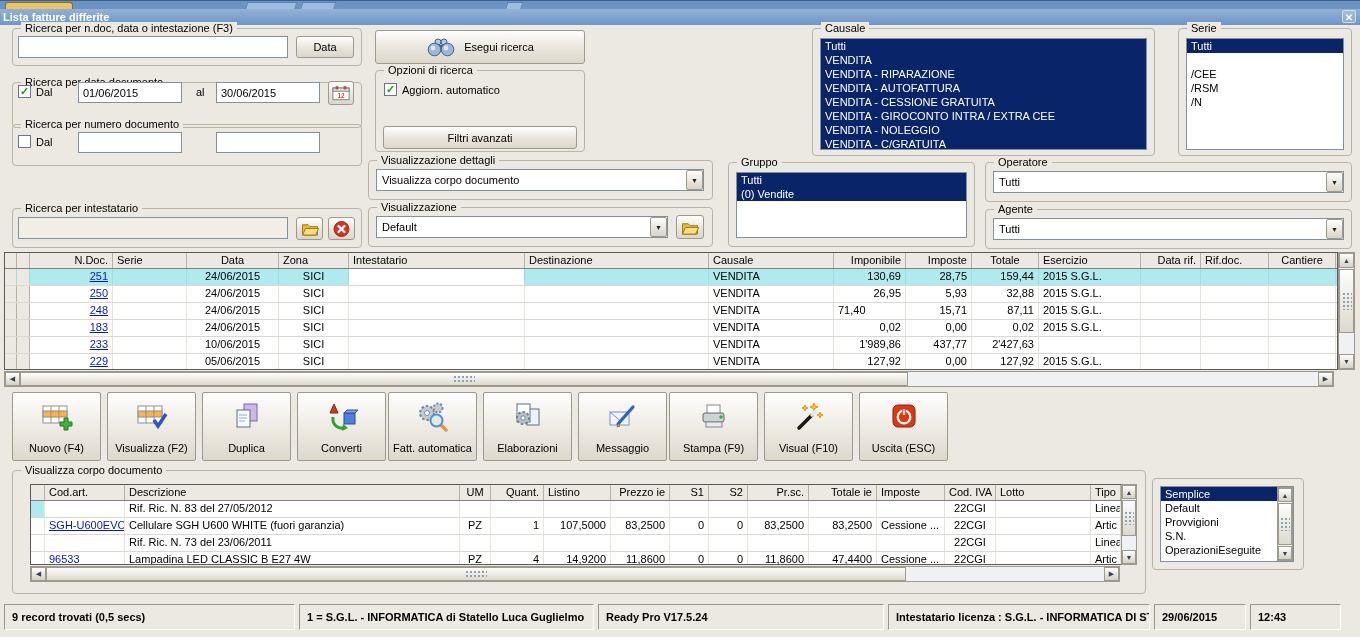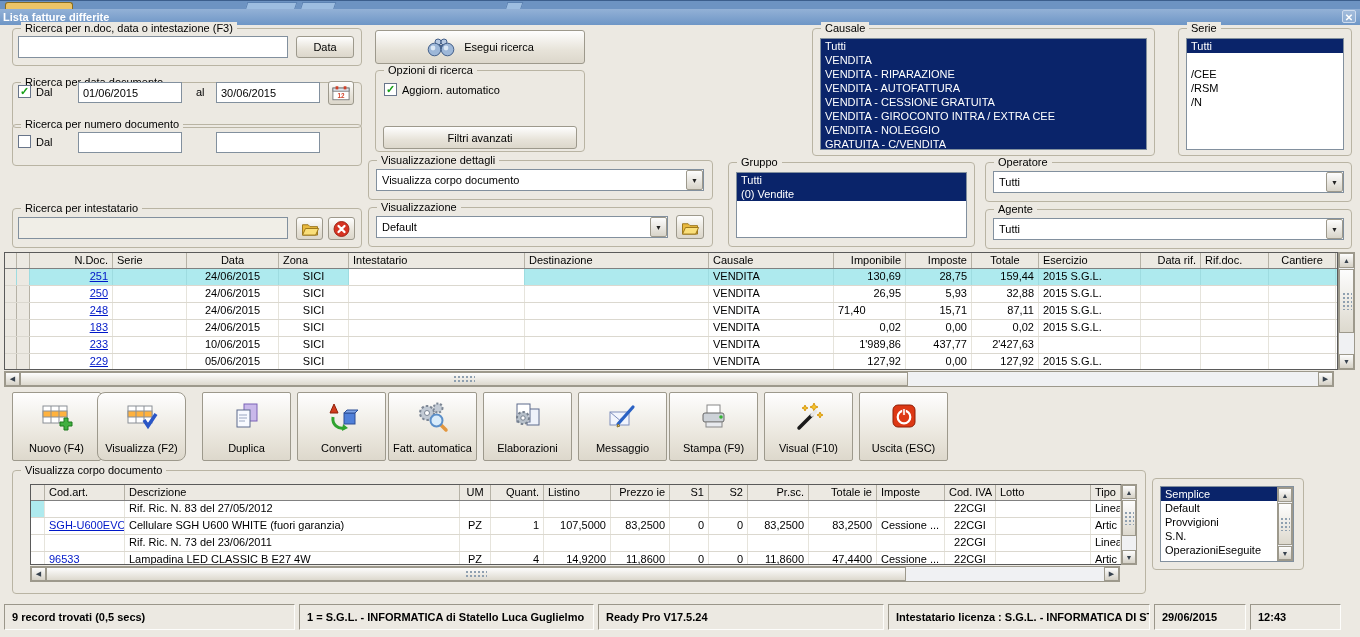--- a/index.html
+++ b/index.html
@@ -185,21 +185,21 @@
     <span class="gb-label">Causale</span>
   </div>
   <div class="lb navy" style="left:820px;top:38px;width:327px;height:112px;">
       <div class="lb-item sel">Tutti</div>
       <div class="lb-item sel">VENDITA</div>
       <div class="lb-item sel">VENDITA - RIPARAZIONE</div>
       <div class="lb-item sel">VENDITA - AUTOFATTURA</div>
       <div class="lb-item sel">VENDITA - CESSIONE GRATUITA</div>
       <div class="lb-item sel">VENDITA - GIROCONTO INTRA / EXTRA CEE</div>
       <div class="lb-item sel">VENDITA - NOLEGGIO</div>
-      <div class="lb-item sel">GRATUITA - C/VENDITA</div>
+      <div class="lb-item sel">VENDITA - C/GRATUITA</div>
     </div>
 
   <div class="groupbox" style="left:1178px;top:28px;width:174px;height:128px;">
     <span class="gb-label">Serie</span>
   </div>
   <div class="lb" style="left:1186px;top:38px;width:158px;height:112px;">
       <div class="lb-item sel">Tutti</div>
       <div class="lb-item"></div>
       <div class="lb-item">/CEE</div>
       <div class="lb-item">/RSM</div>
@@ -380,21 +380,21 @@
         <svg width="34" height="32" viewBox="0 0 34 32">
       <rect x="3" y="5" width="24" height="17" fill="#fff" stroke="#8a8f96"></rect>
       <rect x="3" y="10" width="24" height="6" fill="#ffb23e" stroke="#8a8f96"></rect>
       <line x1="11" y1="5" x2="11" y2="22" stroke="#8a8f96"></line>
           <line x1="19" y1="5" x2="19" y2="22" stroke="#8a8f96"></line>
       <path d="M24 17 h4 v4 h4 v4 h-4 v4 h-4 v-4 h-4 v-4 h4 z" fill="#41b041" stroke="#1c7a1c"></path>
     </svg>
       </div>
     <div class="tlabel">Nuovo (F4)</div>
   </div>
-  <div class="toolbtn" style="left:97px;top:392px;border-radius:8px;">
+  <div class="toolbtn" style="left:107px;top:392px;">
     <div class="ticon">
         <svg width="34" height="32" viewBox="0 0 34 32">
       <rect x="3" y="5" width="24" height="17" fill="#fff" stroke="#8a8f96"></rect>
       <rect x="3" y="10" width="24" height="6" fill="#ffb23e" stroke="#8a8f96"></rect>
       <line x1="11" y1="5" x2="11" y2="22" stroke="#8a8f96"></line>
           <line x1="19" y1="5" x2="19" y2="22" stroke="#8a8f96"></line>
       <path d="M19 19 l4 6 l8 -12" stroke="#2a56c6" stroke-width="3.5" fill="none"></path>
     </svg>
       </div>
     <div class="tlabel">Visualizza (F2)</div>

